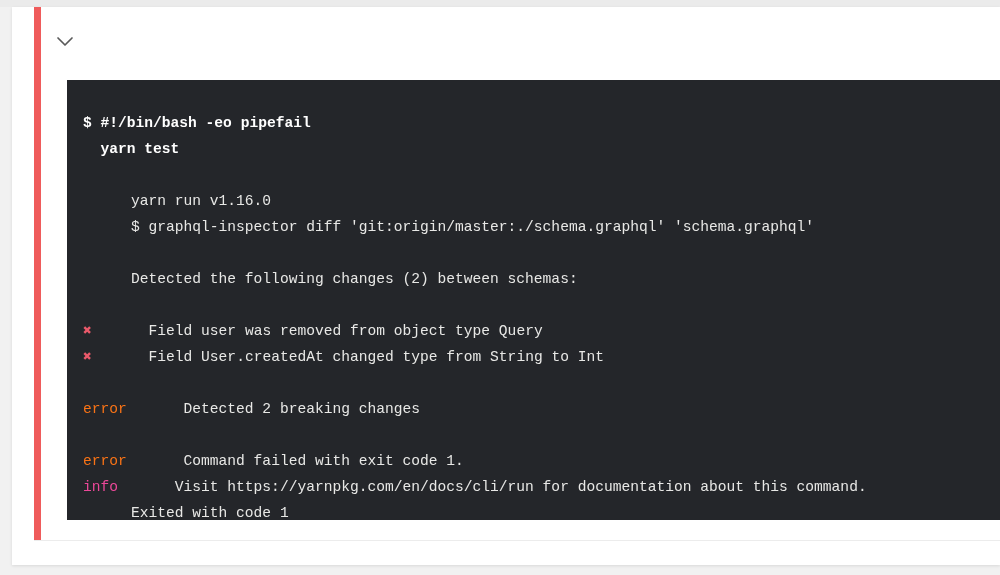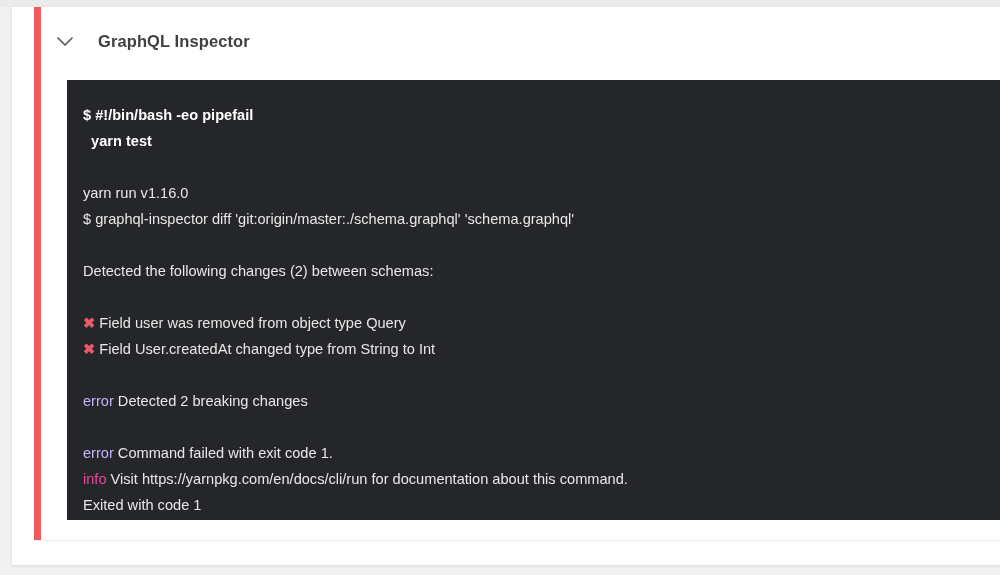--- a/index.html
+++ b/index.html
@@ -86,36 +86,36 @@
     position: absolute;
     left: 55px;
     top: 73px;
     width: 933px;
     height: 440px;
     background: #24262a;
     overflow: hidden;
   }
 
   .terminal-inner {
-    padding: 22px 18px 18px 16px;
-    font-family: Liberation Sans, sans-serif;
+    padding: 30px 18px 18px 16px;
+    font-family: Liberation Mono, monospace;
     font-size: 14.6px;
     line-height: 26px;
     color: #e8e8e6;
     white-space: pre;
   }
 
   .line { white-space: pre; }
   .line.blank { height: 26px; }
 
   .bold { font-weight: bold; color: #ffffff; }
-  .tok-error { color: #c4b5fd; }
+  .tok-error { color: #f97316; }
   .tok-info  { color: #ec4899; }
   .tok-cross { color: #e9596a; font-weight: bold; }
-  .tok-plain { color: #e8e8e6; }
+  .tok-plain { color: #e8e8e6; margin-left: 48px; }
 
   
   .card-divider {
     position: absolute;
     left: 22px;
     top: 533px;
     width: 966px;
     height: 1px;
     background: #ececec;
   }
@@ -141,21 +141,20 @@
   <div class="card">
 
     <div class="status-stripe"></div>
 
     <div class="job-header">
       <span class="chevron-icon">
         <svg width="24" height="24" viewBox="0 0 24 24" fill="none" stroke="currentColor" stroke-width="1.7" stroke-linecap="round" stroke-linejoin="round">
           <polyline points="5,9 12,16 19,9"></polyline>
         </svg>
       </span>
-      <span class="job-title">GraphQL Inspector</span>
     </div>
 
     <div class="terminal">
       <div class="terminal-inner" id="terminal-inner"><div class="line"><span class="bold">$ #!/bin/bash -eo pipefail</span></div><div class="line"><span class="bold">  yarn test</span></div><div class="line blank">&nbsp;</div><div class="line"><span class="tok-plain">yarn run v1.16.0</span></div><div class="line"><span class="tok-plain">$ graphql-inspector diff 'git:origin/master:./schema.graphql' 'schema.graphql'</span></div><div class="line blank">&nbsp;</div><div class="line"><span class="tok-plain">Detected the following changes (2) between schemas:</span></div><div class="line blank">&nbsp;</div><div class="line"><span class="tok-cross">✖</span><span class="tok-plain"> Field user was removed from object type Query</span></div><div class="line"><span class="tok-cross">✖</span><span class="tok-plain"> Field User.createdAt changed type from String to Int</span></div><div class="line blank">&nbsp;</div><div class="line"><span class="tok-error">error</span><span class="tok-plain"> Detected 2 breaking changes</span></div><div class="line blank">&nbsp;</div><div class="line"><span class="tok-error">error</span><span class="tok-plain"> Command failed with exit code 1.</span></div><div class="line"><span class="tok-info">info</span><span class="tok-plain"> Visit https://yarnpkg.com/en/docs/cli/run for documentation about this command.</span></div><div class="line"><span class="tok-plain">Exited with code 1</span></div></div>
     </div>
 
     <div class="card-divider"></div>
 
   </div>
 </div>

